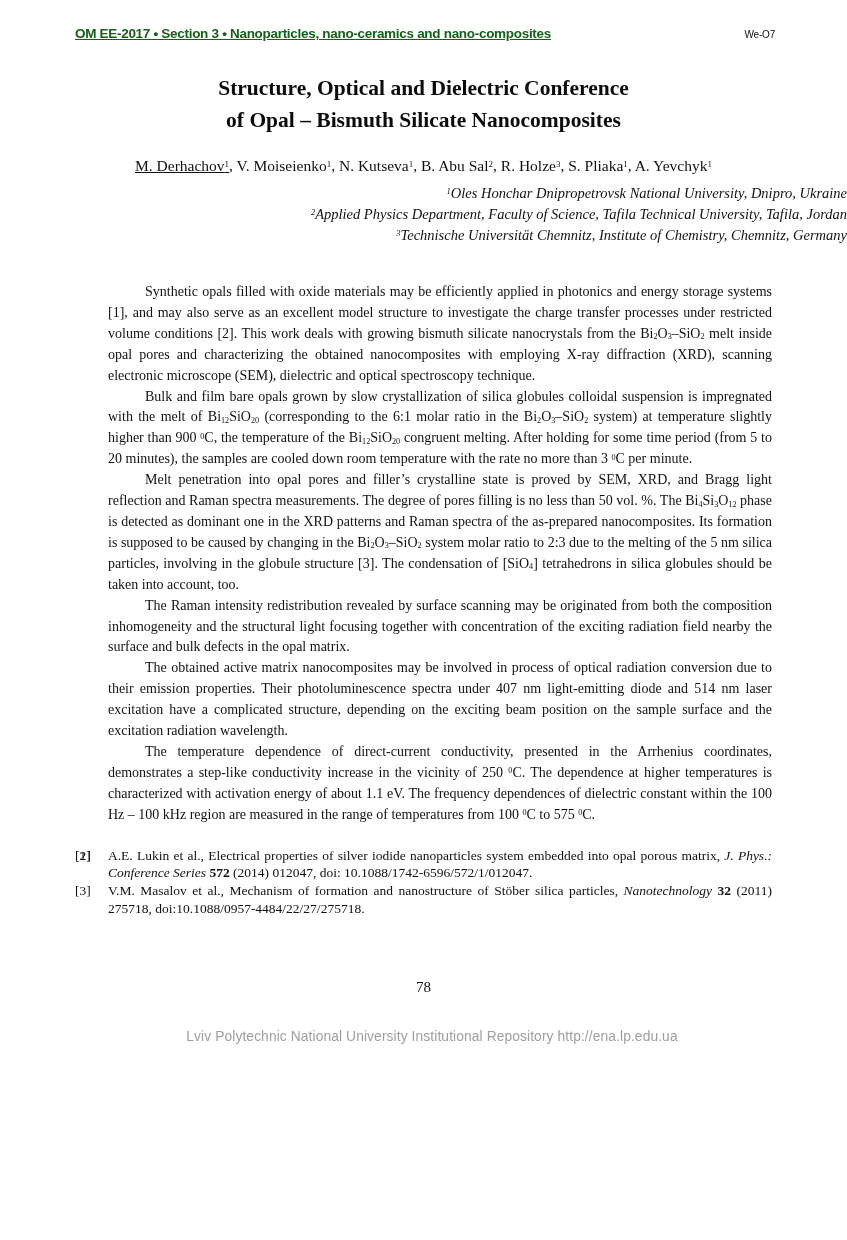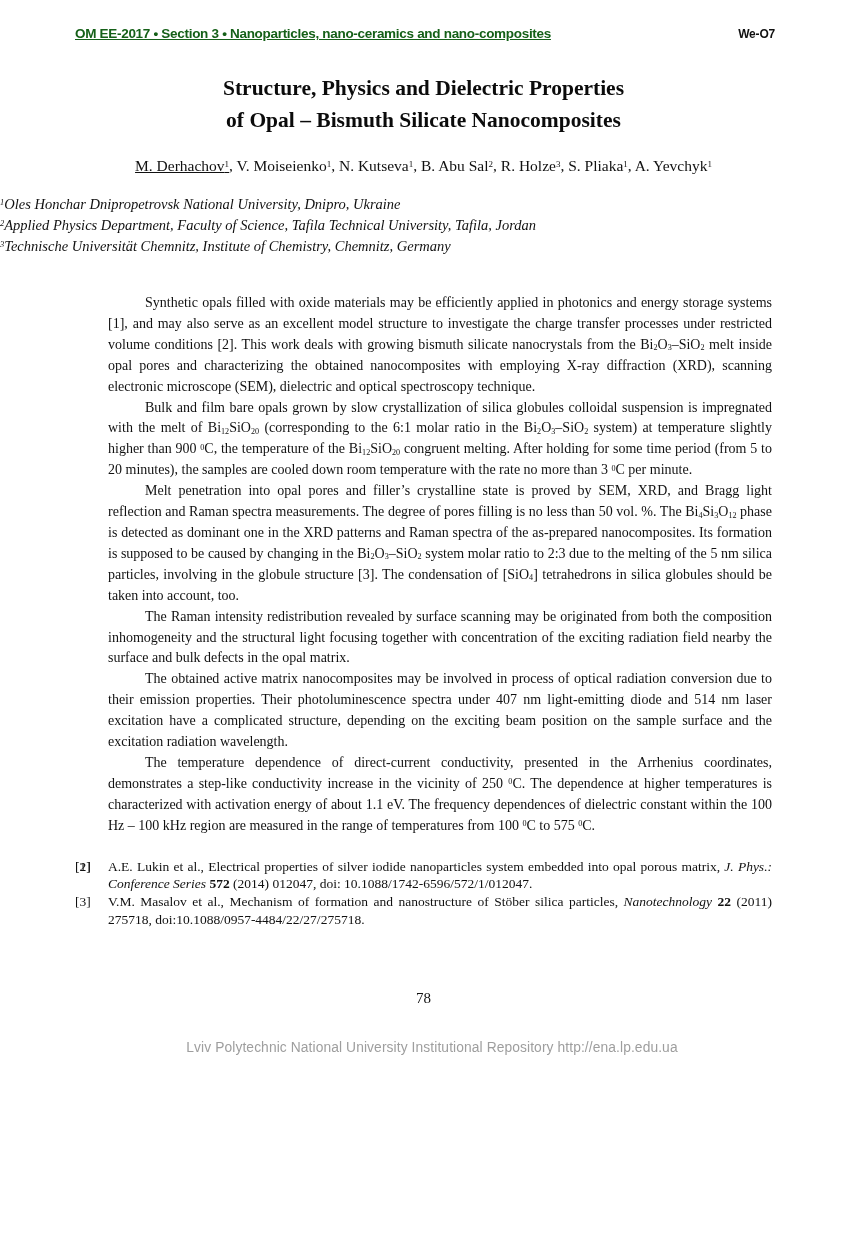--- a/index.html
+++ b/index.html
@@ -23,41 +23,41 @@
     align-items: baseline;
     font-family: "Liberation Sans", sans-serif;
   }
   .session-label {
     font-size: 13.5px;
     font-weight: bold;
     letter-spacing: -0.3px;
     text-decoration: underline;
   }
   .paper-code {
-    font-size: 12px;
-    font-weight: bold;
+    font-size: 10px;
+    font-weight: normal;
     letter-spacing: -0.2px;
     color: #111111;
   }
   .title-block {
     margin-top: 31px;
     text-align: center;
     font-size: 21.5px;
     font-weight: bold;
     line-height: 32px;
     color: #0b0b0b;
   }
   .authors-line {
     margin-top: 21px;
     text-align: center;
     font-size: 15.5px;
   }
   .affiliations {
-    margin-top: 19px;
-    text-align: left;
+    margin-top: 8px;
+    text-align: right;
     font-style: italic;
     font-size: 14.5px;
     line-height: 21px;
   }
   .abstract {
     margin: 36px 75px 0 108px;
     font-size: 14px;
     line-height: 20.9px;
     text-align: justify;
   }
@@ -112,21 +112,21 @@
 <body>
 
 <div class="page">
 
   <div class="header-row">
     <span class="session-label" style="color: rgb(21, 96, 24);">OM EE-2017 • Section 3 • Nanoparticles, nano-ceramics and nano-composites</span>
     <span class="paper-code">We-O7</span>
   </div>
 
   <div class="title-block">
-    <div>Structure, Physics and Dielectric Properties</div>
+    <div>Structure, Optical and Dielectric Conference</div>
     <div>of Opal – Bismuth Silicate Nanocomposites</div>
   </div>
 
   <div class="authors-line"><u>M. Derhachov<sup>1</sup>,</u> V. Moiseienko<sup>1</sup>, N. Kutseva<sup>1</sup>, B. Abu Sal<sup>2</sup>, R. Holze<sup>3</sup>, S. Pliaka<sup>1</sup>, A. Yevchyk<sup>1</sup></div>
 
   <div class="affiliations">
     <div><sup>1</sup>Oles Honchar Dnipropetrovsk National University, Dnipro, Ukraine</div>
     <div><sup>2</sup>Applied Physics Department, Faculty of Science, Tafila Technical University, Tafila, Jordan</div>
     <div><sup>3</sup>Technische Universität Chemnitz, Institute of Chemistry, Chemnitz, Germany</div>
   </div>
@@ -143,21 +143,21 @@
   <div class="references">
     <div class="ref-item">
       <span class="ref-label">[1]</span>
     </div>
     <div class="ref-item">
       <span class="ref-label">[2]</span>
       <span>A.E. Lukin et al., Electrical properties of silver iodide nanoparticles system embedded into opal porous matrix, <i>J. Phys.: Conference Series</i> <b>572</b> (2014) 012047, doi: 10.1088/1742-6596/572/1/012047.</span>
     </div>
     <div class="ref-item">
       <span class="ref-label">[3]</span>
-      <span>V.M. Masalov et al., Mechanism of formation and nanostructure of Stöber silica particles, <i>Nanotechnology</i> <b>22</b> (2011) 275718, doi:10.1088/0957-4484/22/27/275718.</span>
+      <span>V.M. Masalov et al., Mechanism of formation and nanostructure of Stöber silica particles, <i>Nanotechnology</i> <b>32</b> (2011) 275718, doi:10.1088/0957-4484/22/27/275718.</span>
     </div>
   </div>
 
   <div class="page-number">78</div>
 
   <div class="repo-footer" style="color: rgb(158, 158, 158);">Lviv Polytechnic National University Institutional Repository http://ena.lp.edu.ua</div>
 
 </div>
 
 </body></html>

